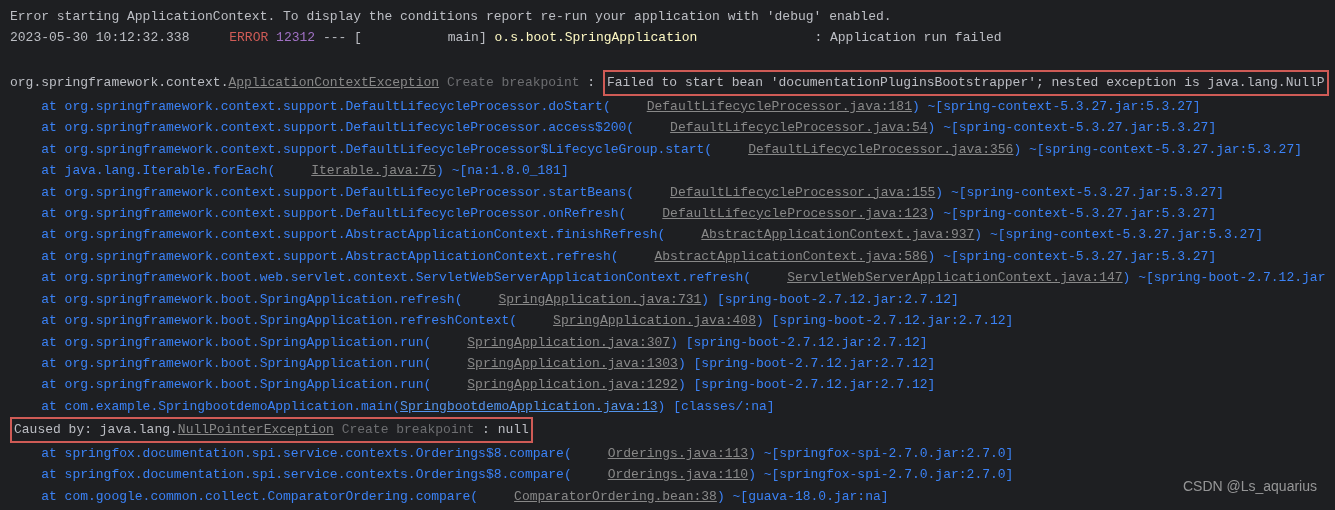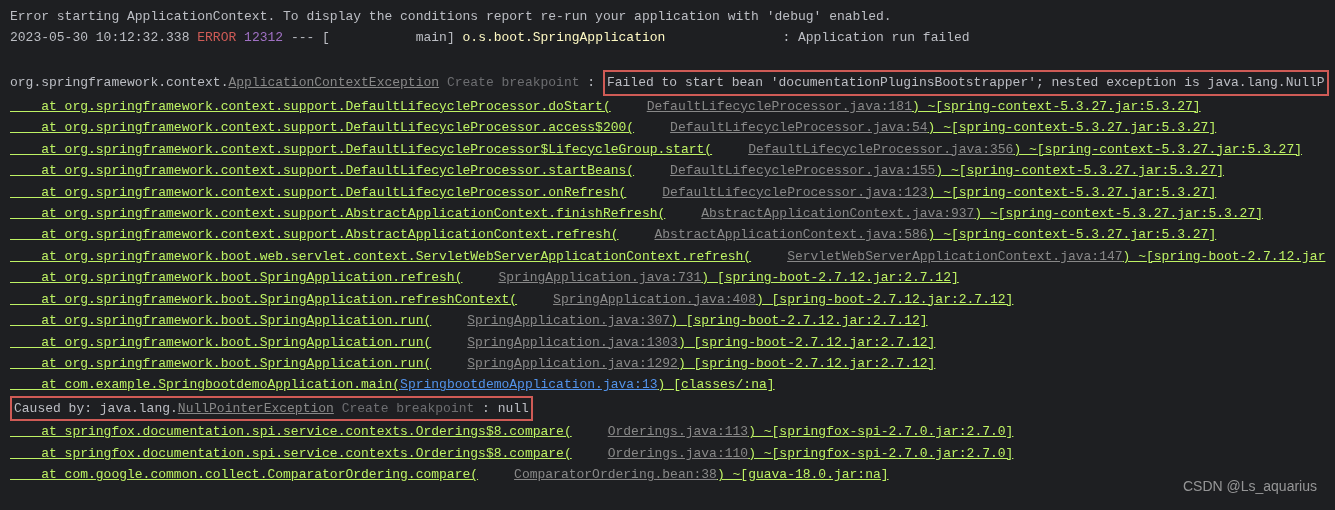--- a/index.html
+++ b/index.html
@@ -16,42 +16,42 @@
       padding: 6px 10px;
       overflow: hidden;
       white-space: nowrap;
       width: 1335px;
       height: 510px;
     }
     .line {
       white-space: pre;
     }
     .timestamp { color: #bcbec4; }
-    .error-tag { color: #cf5b56; }
+    .error-tag { color: #cf5b56; margin-left: 32px; }
     .pid { color: #a071c4; }
     .dashes { color: #bcbec4; }
     .logger { color: #fef9c3; }
     .msg { color: #bcbec4; }
     .exception-class { color: #888888; text-decoration: underline; }
     .create-bp { color: #6d6e71; }
     .source-link { color: #888888; text-decoration: underline; cursor: pointer; margin-left: 36px; }
     .source-link-blue { color: #5394ec; text-decoration: underline; cursor: pointer; }
     .highlight-box-1 {
       border: 2px solid #cf5b56;
       padding: 0 2px;
       display: inline-block;
       text-align: center;
     }
     .highlight-box-2 {
       border: 2px solid #cf5b56;
       padding: 0 2px;
       display: inline-block;
       text-align: center;
     }
-    .at-text { color: #bef264; text-decoration: underline; }
+    .at-text { color: #3b82f6; }
     .watermark {
       position: fixed;
       bottom: 12px;
       right: 18px;
       color: #c8c8c8;
       font-size: 14px;
       font-family: sans-serif;
       opacity: 0.7;
       margin-top: 28px;
     }
@@ -60,20 +60,21 @@
 <body>
 
 <div class="line"><span>Error starting ApplicationContext. To display the conditions report re-run your application with 'debug' enabled.</span></div>
 <div class="line"><span class="timestamp">2023-05-30 10:12:32.338</span> <span class="error-tag">ERROR</span> <span class="pid">12312</span><span class="dashes"> --- [           main] </span><span class="logger">o.s.boot.SpringApplication</span><span>               </span><span class="msg">: Application run failed</span></div>
 <div class="line">&nbsp;</div>
 <div class="line"><span>org.springframework.context.</span><span class="exception-class">ApplicationContextException</span><span class="create-bp"> Create breakpoint </span><span>: </span><span class="highlight-box-1">Failed to start bean 'documentationPluginsBootstrapper'; nested exception is java.lang.NullP</span></div>
 <div id="traces">
     <div class="line"><span class="at-text">    at org.springframework.context.support.DefaultLifecycleProcessor.doStart(</span><span class="source-link">DefaultLifecycleProcessor.java:181</span><span class="at-text">) ~[spring-context-5.3.27.jar:5.3.27]</span></div>
     <div class="line"><span class="at-text">    at org.springframework.context.support.DefaultLifecycleProcessor.access$200(</span><span class="source-link">DefaultLifecycleProcessor.java:54</span><span class="at-text">) ~[spring-context-5.3.27.jar:5.3.27]</span></div>
     <div class="line"><span class="at-text">    at org.springframework.context.support.DefaultLifecycleProcessor$LifecycleGroup.start(</span><span class="source-link">DefaultLifecycleProcessor.java:356</span><span class="at-text">) ~[spring-context-5.3.27.jar:5.3.27]</span></div>
+    <div class="line"><span class="at-text">    at java.lang.Iterable.forEach(</span><span class="source-link">Iterable.java:75</span><span class="at-text">) ~[na:1.8.0_181]</span></div>
     <div class="line"><span class="at-text">    at org.springframework.context.support.DefaultLifecycleProcessor.startBeans(</span><span class="source-link">DefaultLifecycleProcessor.java:155</span><span class="at-text">) ~[spring-context-5.3.27.jar:5.3.27]</span></div>
     <div class="line"><span class="at-text">    at org.springframework.context.support.DefaultLifecycleProcessor.onRefresh(</span><span class="source-link">DefaultLifecycleProcessor.java:123</span><span class="at-text">) ~[spring-context-5.3.27.jar:5.3.27]</span></div>
     <div class="line"><span class="at-text">    at org.springframework.context.support.AbstractApplicationContext.finishRefresh(</span><span class="source-link">AbstractApplicationContext.java:937</span><span class="at-text">) ~[spring-context-5.3.27.jar:5.3.27]</span></div>
     <div class="line"><span class="at-text">    at org.springframework.context.support.AbstractApplicationContext.refresh(</span><span class="source-link">AbstractApplicationContext.java:586</span><span class="at-text">) ~[spring-context-5.3.27.jar:5.3.27]</span></div>
     <div class="line"><span class="at-text">    at org.springframework.boot.web.servlet.context.ServletWebServerApplicationContext.refresh(</span><span class="source-link">ServletWebServerApplicationContext.java:147</span><span class="at-text">) ~[spring-boot-2.7.12.jar</span></div>
     <div class="line"><span class="at-text">    at org.springframework.boot.SpringApplication.refresh(</span><span class="source-link">SpringApplication.java:731</span><span class="at-text">) [spring-boot-2.7.12.jar:2.7.12]</span></div>
     <div class="line"><span class="at-text">    at org.springframework.boot.SpringApplication.refreshContext(</span><span class="source-link">SpringApplication.java:408</span><span class="at-text">) [spring-boot-2.7.12.jar:2.7.12]</span></div>
     <div class="line"><span class="at-text">    at org.springframework.boot.SpringApplication.run(</span><span class="source-link">SpringApplication.java:307</span><span class="at-text">) [spring-boot-2.7.12.jar:2.7.12]</span></div>
     <div class="line"><span class="at-text">    at org.springframework.boot.SpringApplication.run(</span><span class="source-link">SpringApplication.java:1303</span><span class="at-text">) [spring-boot-2.7.12.jar:2.7.12]</span></div>
     <div class="line"><span class="at-text">    at org.springframework.boot.SpringApplication.run(</span><span class="source-link">SpringApplication.java:1292</span><span class="at-text">) [spring-boot-2.7.12.jar:2.7.12]</span></div>

